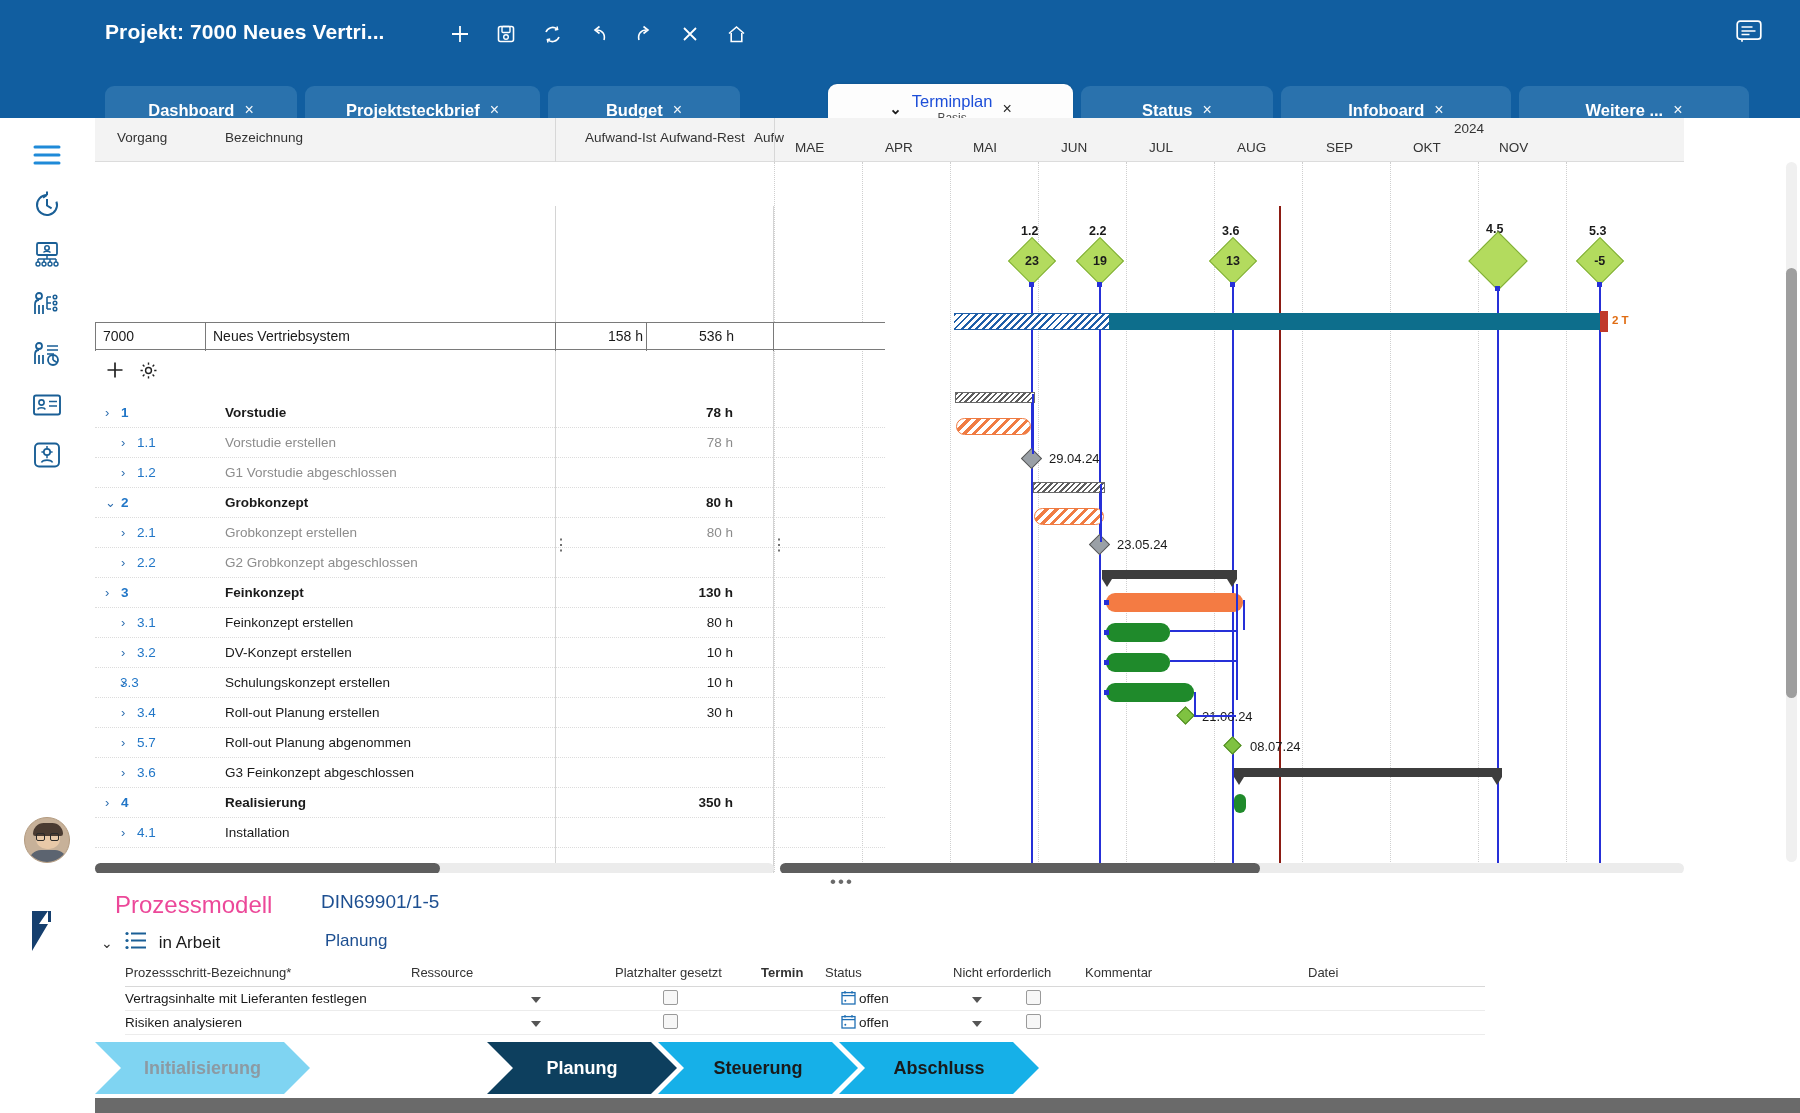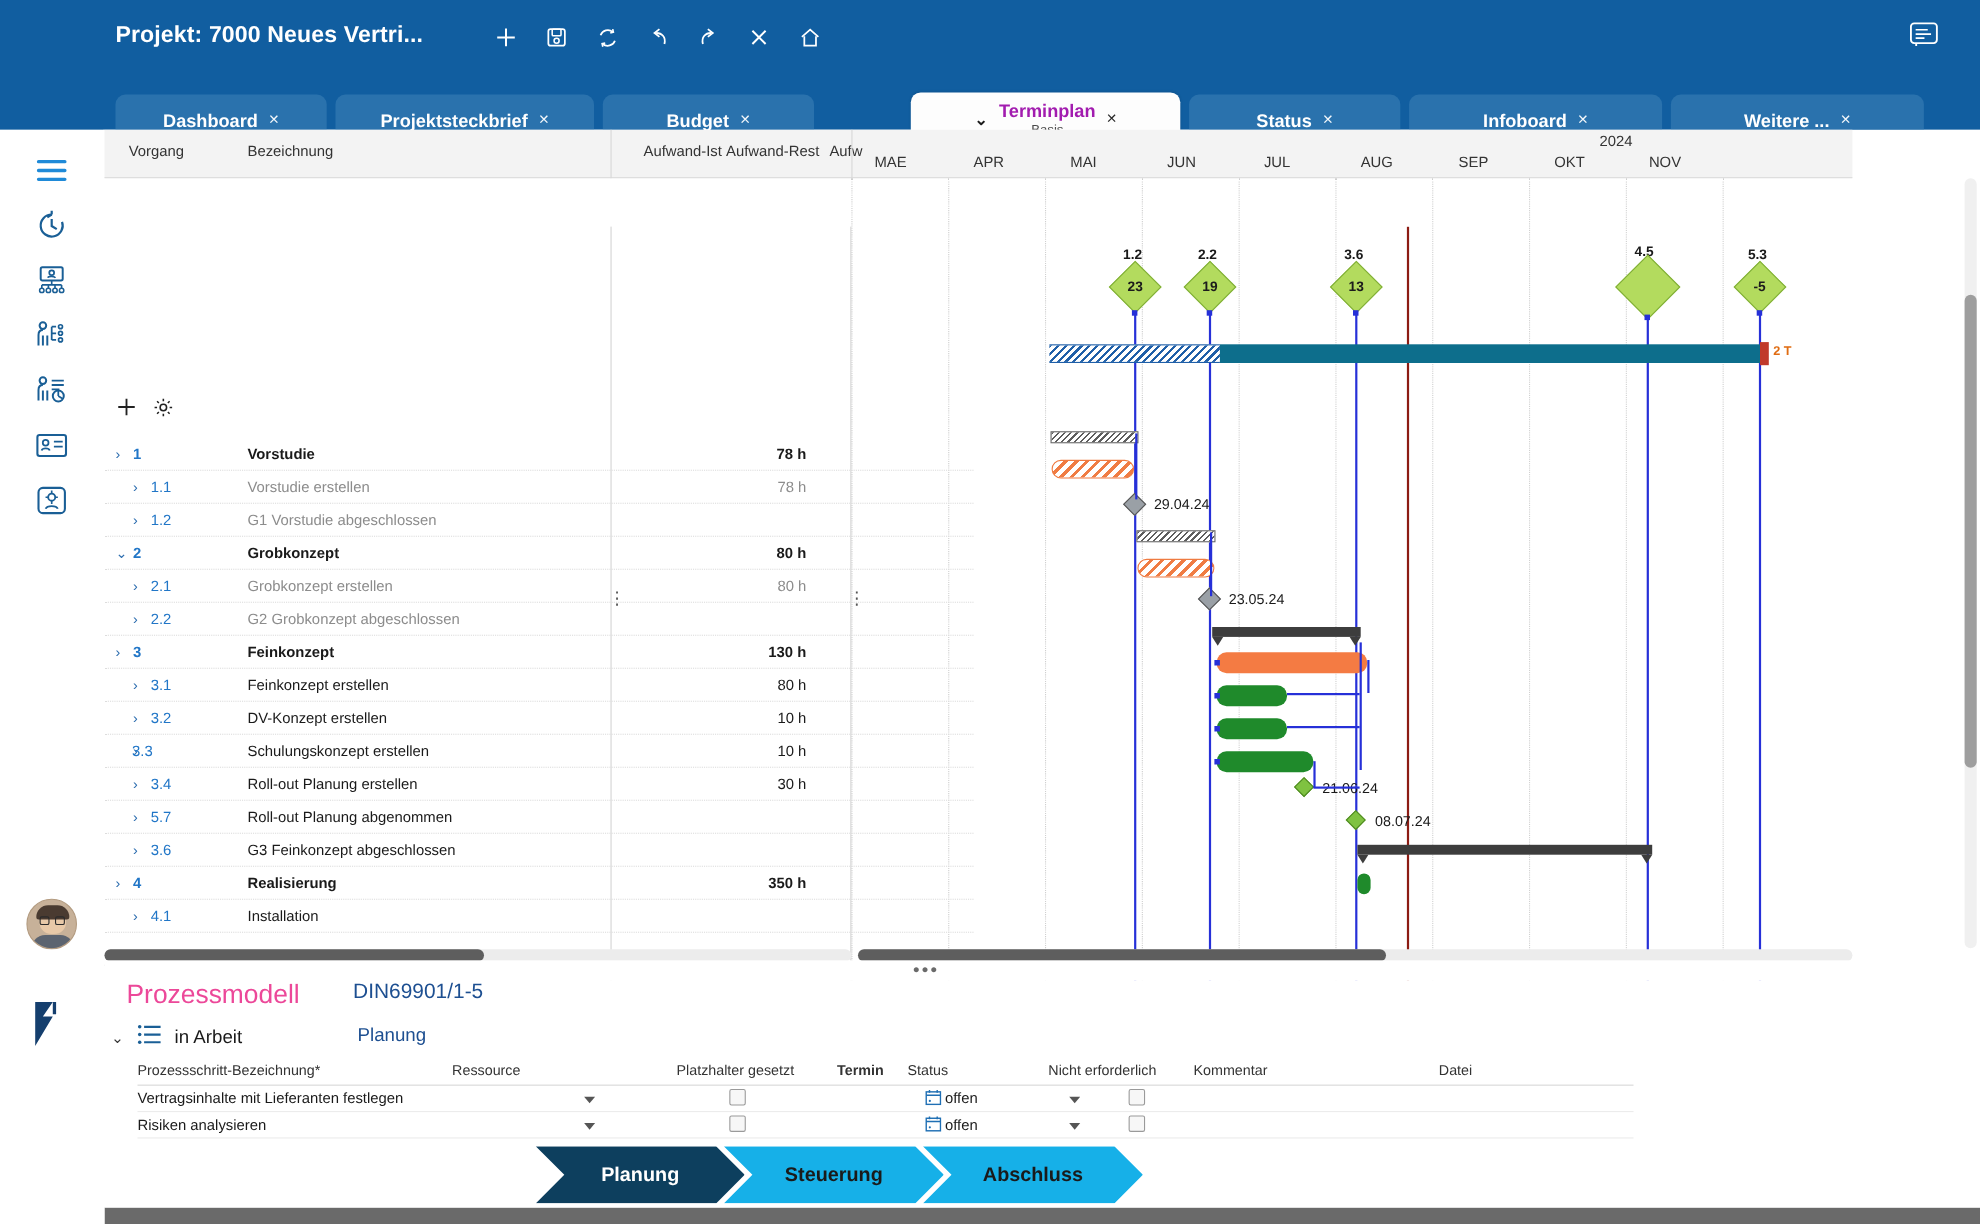--- a/index.html
+++ b/index.html
@@ -46,21 +46,21 @@
     display:flex; align-items:center; justify-content:center; gap:10px;
     color:#fff; font-size:16.5px; font-weight:bold; cursor:pointer;
     padding:0 16px;
   }
   .tab .xc { font-size:16px; font-weight:400; opacity:.95; cursor:pointer; }
   .tab.active {
     background:#fdfdfd; color:#1b1b1b; top:14px; height:50px;
     flex-direction:row; box-shadow:0 -1px 2px rgba(0,0,0,.08);
   }
   .tab.active .tabinner { display:flex; flex-direction:column; align-items:center; line-height:1.05; }
-  .tab.active .t1 { font-size:16.5px; font-weight:bold; color:#a21caf; }
+  .tab.active .t1 { font-size:16.5px; font-weight:normal; color:#1d4ed8; }
   .tab.active .t2 { font-size:12px; font-weight:400; color:#4a4a4a; margin-top:2px; }
   .tab.active .xc { color:#1a1a1a; }
   .tab .chev { font-size:15px; font-weight:700; }
 
   
   .rail {
     position:absolute; left:0; top:118px; width:95px; height:995px;
     background:#ffffff; border-right:1px solid #ffffff;
   }
   .rail-ic {
@@ -416,20 +416,31 @@
       <div class="vsep dotted" style="left:1031px;"></div>
       <div class="vsep dotted" style="left:1119px;"></div>
       <div class="vsep dotted" style="left:1207px;"></div>
       <div class="vsep dotted" style="left:1295px;"></div>
       <div class="vsep dotted" style="left:1383px;"></div>
       <div class="vsep dotted" style="left:1471px;"></div>
 
       <div class="col-sep-1"></div>
       <div class="col-sep-2"></div>
 
+      <div class="proj-row">
+        <div class="proj-vline" style="left:0px;"></div>
+        <div class="proj-vline" style="left:110px;"></div>
+        <div class="proj-vline" style="left:460px;"></div>
+        <div class="proj-vline" style="left:551px;"></div>
+        <div class="proj-vline" style="left:678px;"></div>
+        <div class="proj-cell" style="left:8px;">7000</div>
+        <div class="proj-cell" style="left:118px;">Neues Vertriebsystem</div>
+        <div class="proj-cell" style="left:460px;width:88px;text-align:right;">158 h</div>
+        <div class="proj-cell" style="left:551px;width:88px;text-align:right;">536 h</div>
+      </div>
 
       <div class="addrow" style="left:10px;top:198px;">
         <span>
           <svg width="20" height="20" viewBox="0 0 20 20">
               <path d="M10 2.5v15M2.5 10h15" stroke="#222" stroke-width="1.7"></path>
             </svg>
         </span>
         <span>
           <svg width="19" height="19" viewBox="0 0 20 20">
               <circle cx="10" cy="10" r="3.1" stroke="#222" stroke-width="1.5" fill="none"></circle>
@@ -702,20 +713,23 @@
           </div>
           <div class="cell" style="left:734px;">offen</div>
           <div class="caret-dn" style="left:847px;top:10px;"></div>
           <div class="chkbox" style="left:901px;top:3px;"></div>
         </div>
       </div>
     </div>
   </div>
 
   <div class="phases">
+    <div class="phase p-light" style="left:0px;width:215px;">
+      <span>Initialisierung</span>
+    </div>
     <div class="phase p-active" style="left:392px;width:190px;">
       <span>Planung</span>
     </div>
     <div class="phase p-mid" style="left:744px;width:200px;">
       <span>Abschluss</span>
     </div>
     <div class="phase p-mid" style="left:563px;width:200px;">
       <span>Steuerung</span>
     </div>
   </div>

